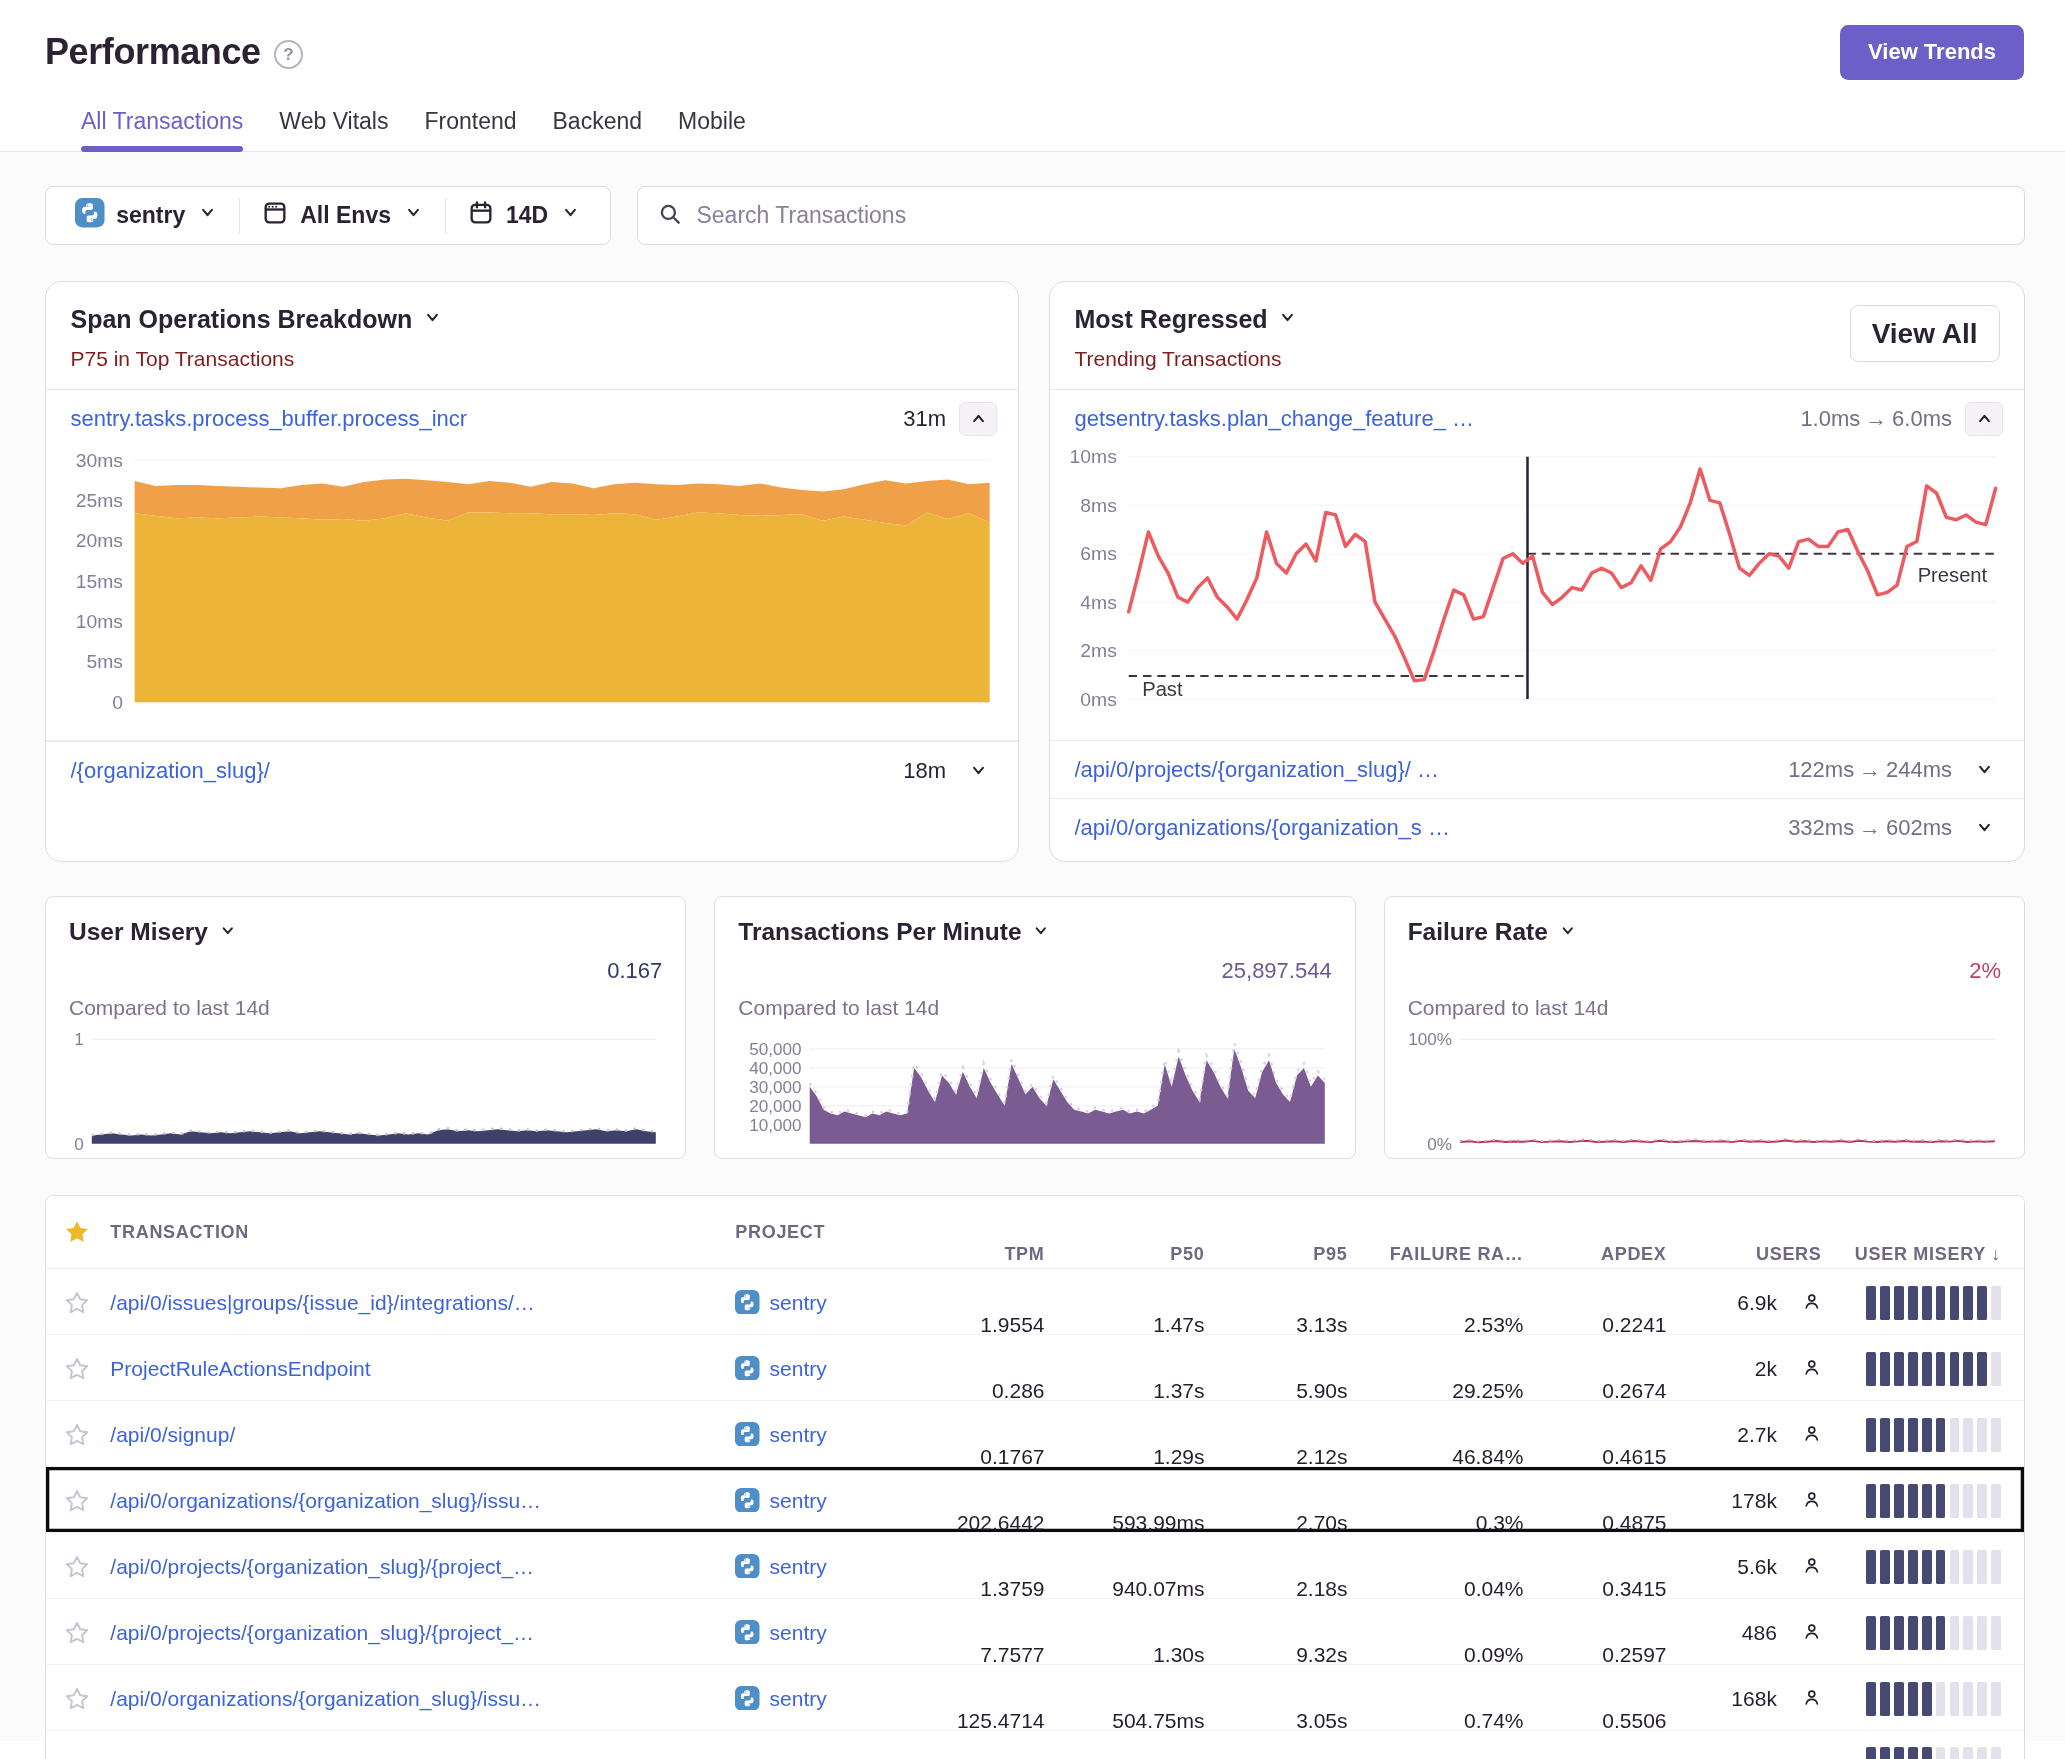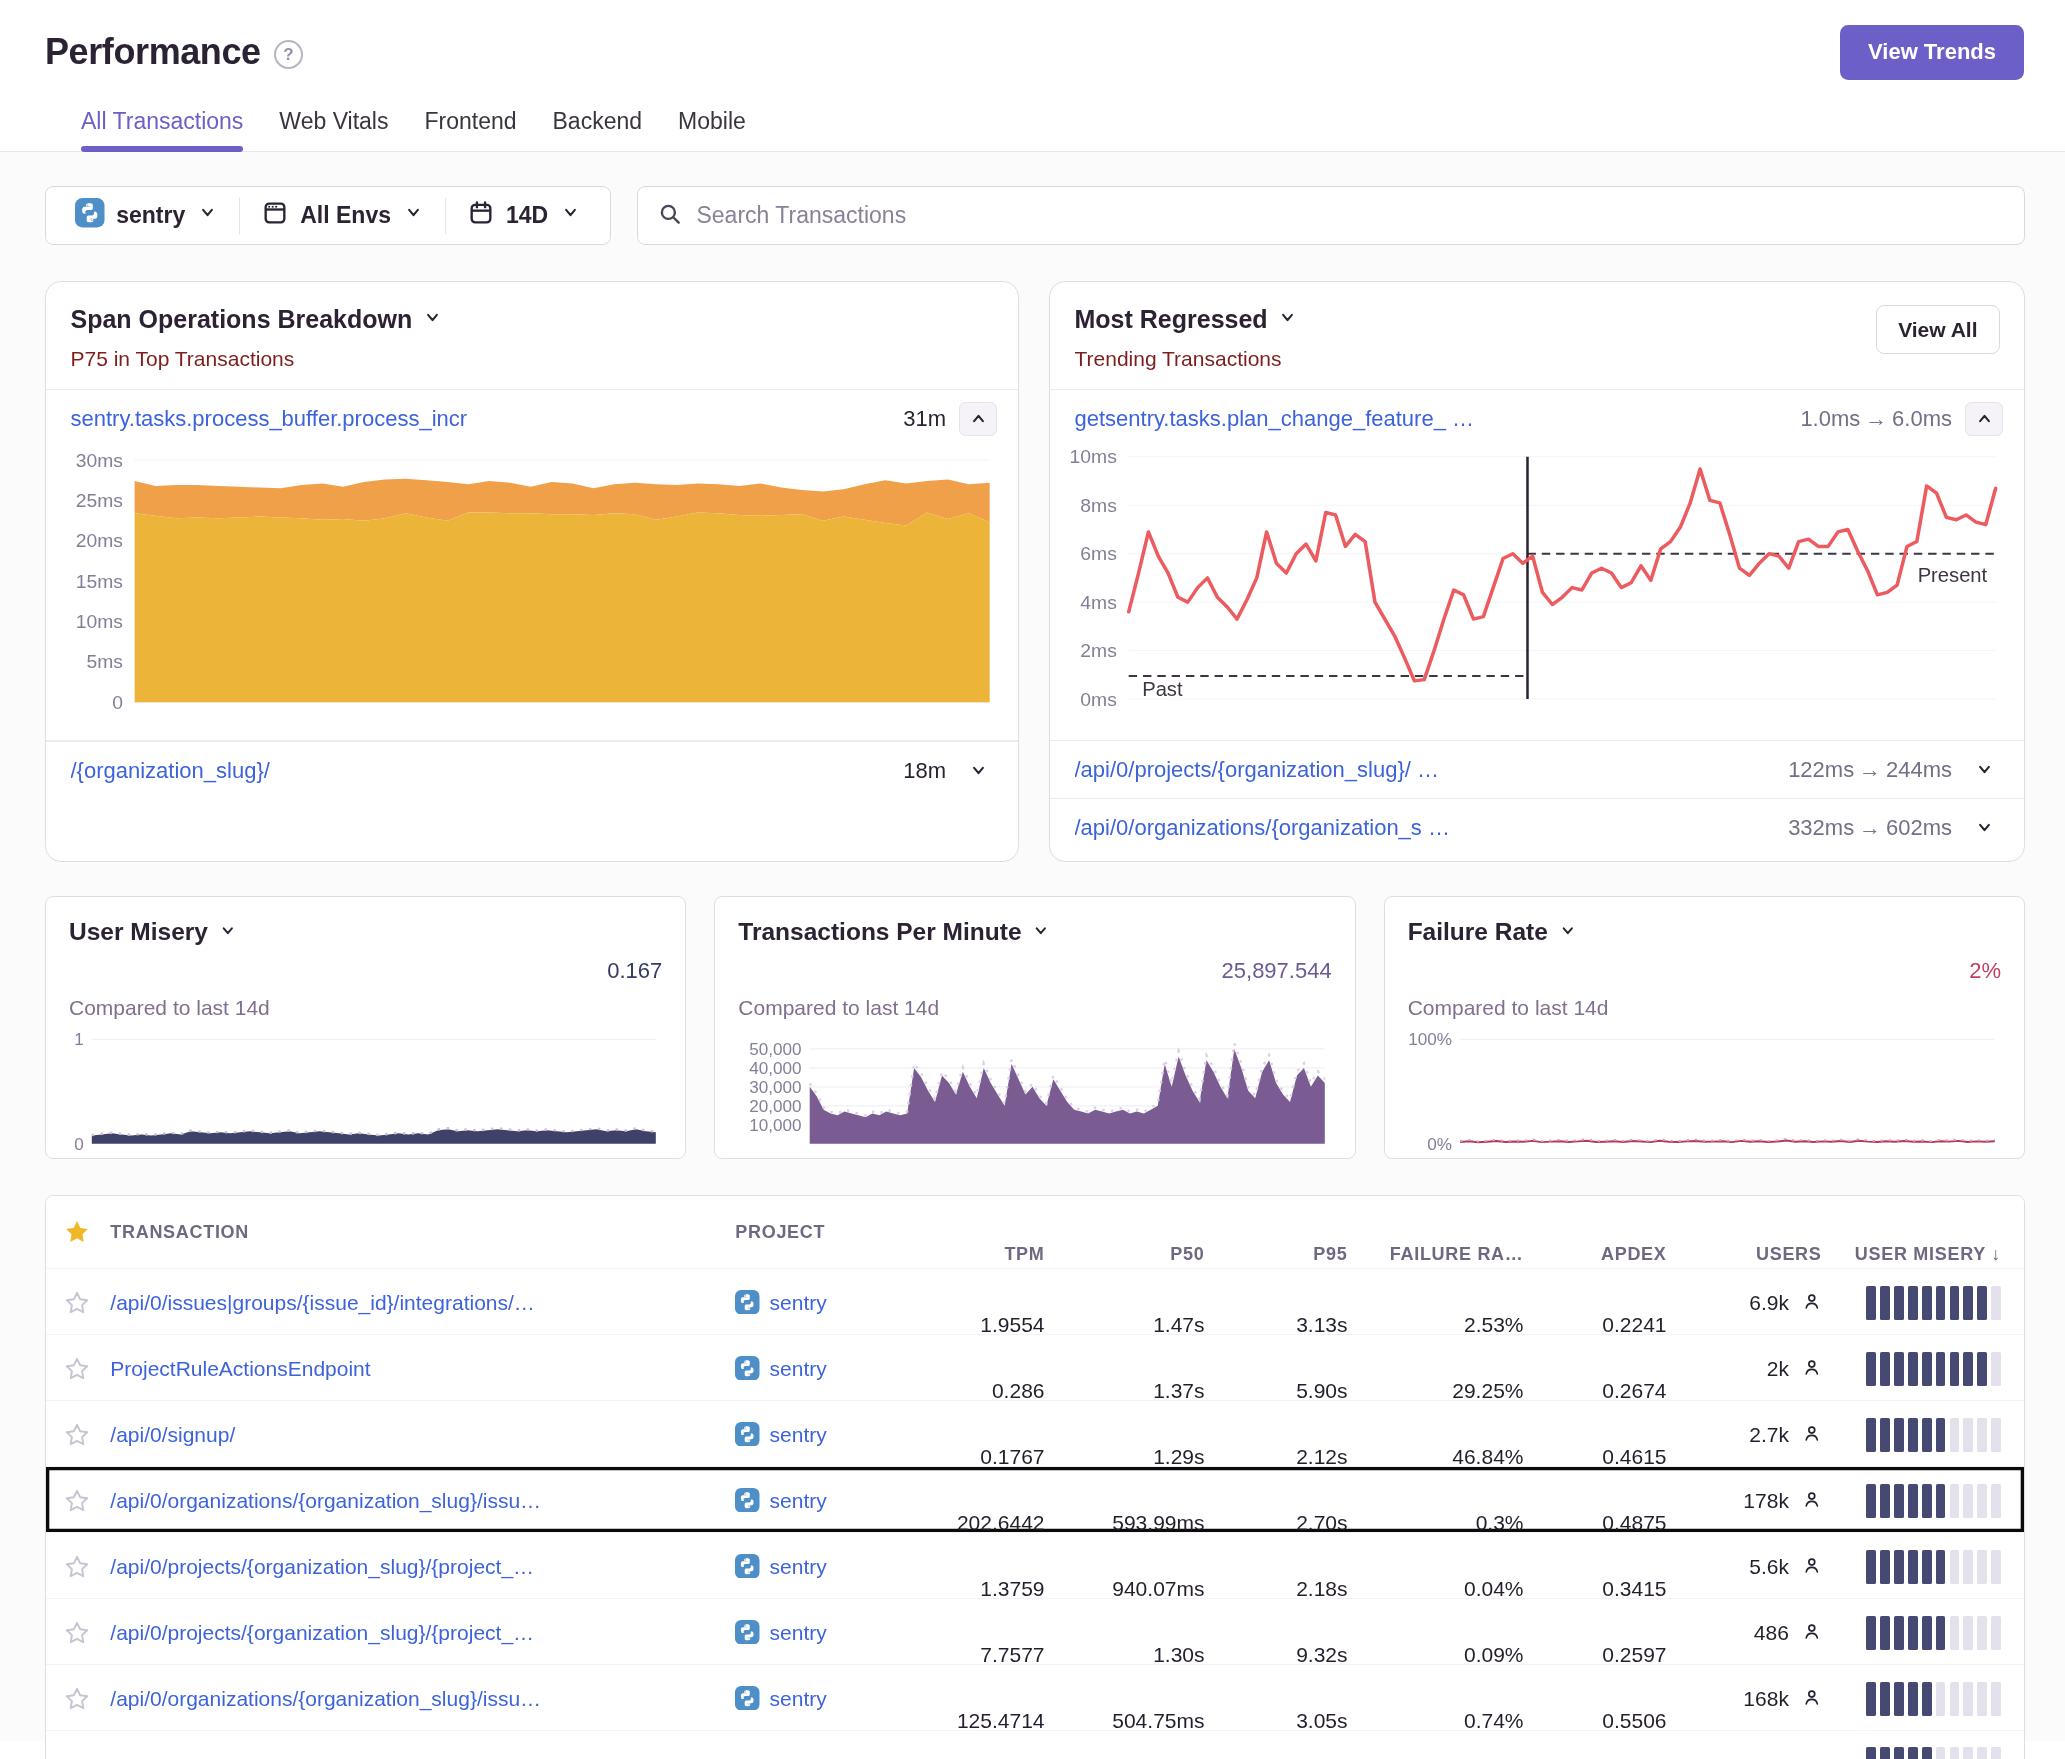--- a/index.html
+++ b/index.html
@@ -35,21 +35,21 @@
   
   .panel-row { display:flex; gap:30px; margin-top:36px; }
   .panel { background:#fff; border:0.8px solid #E0DBE4; border-radius:16px; height:581px; overflow:hidden; }
   .panel.left { width:974px; }
   .panel.right { flex:1; }
   .panel-head { padding:23px 24.5px 18px; display:flex; align-items:flex-start; }
   .panel-titles { flex:1; }
   .panel-title { font-size:25px; font-weight:bold; display:flex; align-items:center; gap:9.8px; cursor:pointer; }
   .panel-sub { font-size:21px; color:#7f1d1d; margin-top:13px; }
   .btn-secondary { background:#fff; border:0.8px solid #DCD6E1; border-radius:8.2px;
-    font-size:21px; font-weight:bold; color:#2B2233; padding:11.5px 21px; cursor:pointer; }
+    font-size:28px; font-weight:bold; color:#2B2233; padding:11.5px 21px; cursor:pointer; }
   .divider { border-top:0.8px solid #ECE9F0; }
   .acc-row { height:57px; display:flex; align-items:center; padding:0 21px 0 24.5px; }
   .acc-link { flex:1; font-size:22px; color:#3D63DB; white-space:nowrap; overflow:hidden;
     text-overflow:ellipsis; cursor:pointer; }
   .acc-val { font-size:22px; color:#2B2233; margin-right:13px; white-space:nowrap; }
   .acc-val .dim { color:#766E86; }
   .arrow-glyph { color:#80708F; padding:0 4.9px; }
   .chip { width:38px; height:34px; background:#F5F3F7; border:0.8px solid #E6E2EA;
     border-radius:6.5px; display:flex; align-items:center; justify-content:center; cursor:pointer; }
   .bare-chev { width:38px; display:flex; align-items:center; justify-content:center; cursor:pointer; }
@@ -73,21 +73,21 @@
   .tbody-row { height:66px; border-top:1.6px solid #F4F2F6; background:#fff; }
   .tbody-row.highlight { box-shadow:inset 0 0 0 3.3px #0B0B0B; }
   .c-center { display:flex; justify-content:center; align-items:center; }
   .c-right { text-align:right; padding-right:6.5px;margin-top:44px; }
   .c-left { padding-left:3.3px; }
   .cell-num { font-size:21px; color:#241D2E; }
   .txn-link { font-size:21px; color:#3D63DB; white-space:nowrap; overflow:hidden;
     text-overflow:ellipsis; display:block; cursor:pointer; }
   .proj { display:flex; align-items:center; gap:9.8px; }
   .proj a { font-size:21px; color:#3D63DB; text-decoration:none; cursor:pointer; }
-  .users-cell { display:flex; justify-content:flex-end; align-items:center; gap:13px; padding-right:6.5px; }
+  .users-cell { display:flex; justify-content:flex-end; align-items:center; gap:25px; padding-right:6.5px; }
   .misery-cell { display:flex; justify-content:flex-end; gap:4.1px; padding-right:23px; }
   .mbar { width:9.8px; height:34px; border-radius:1.6px; }
   .mbar.on { background:#464A73; }
   .mbar.off { background:#E3E1EB; }
   .sort-arrow { font-size:18px; color:#6F6880; }
   svg text { font-family:"Liberation Sans", sans-serif; }
 </style>
 </head>
 <body>
 

